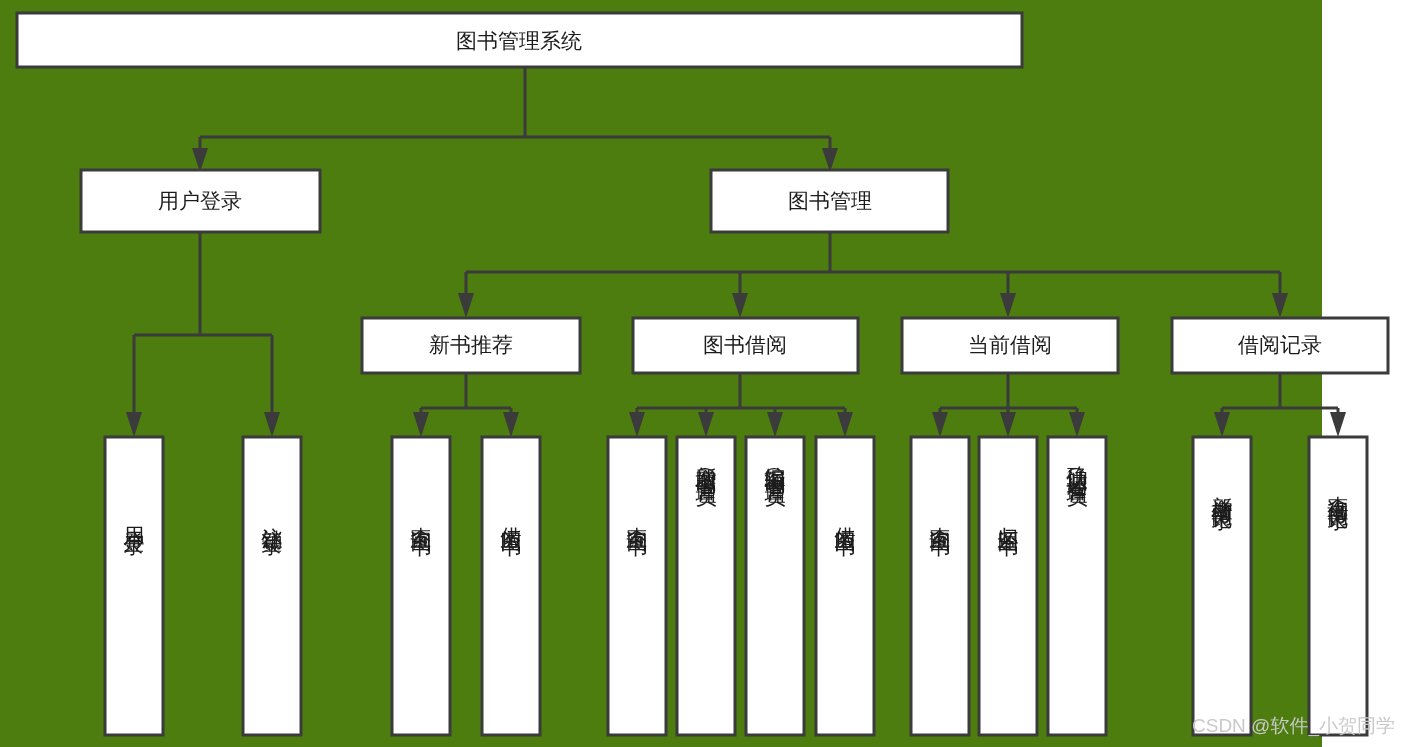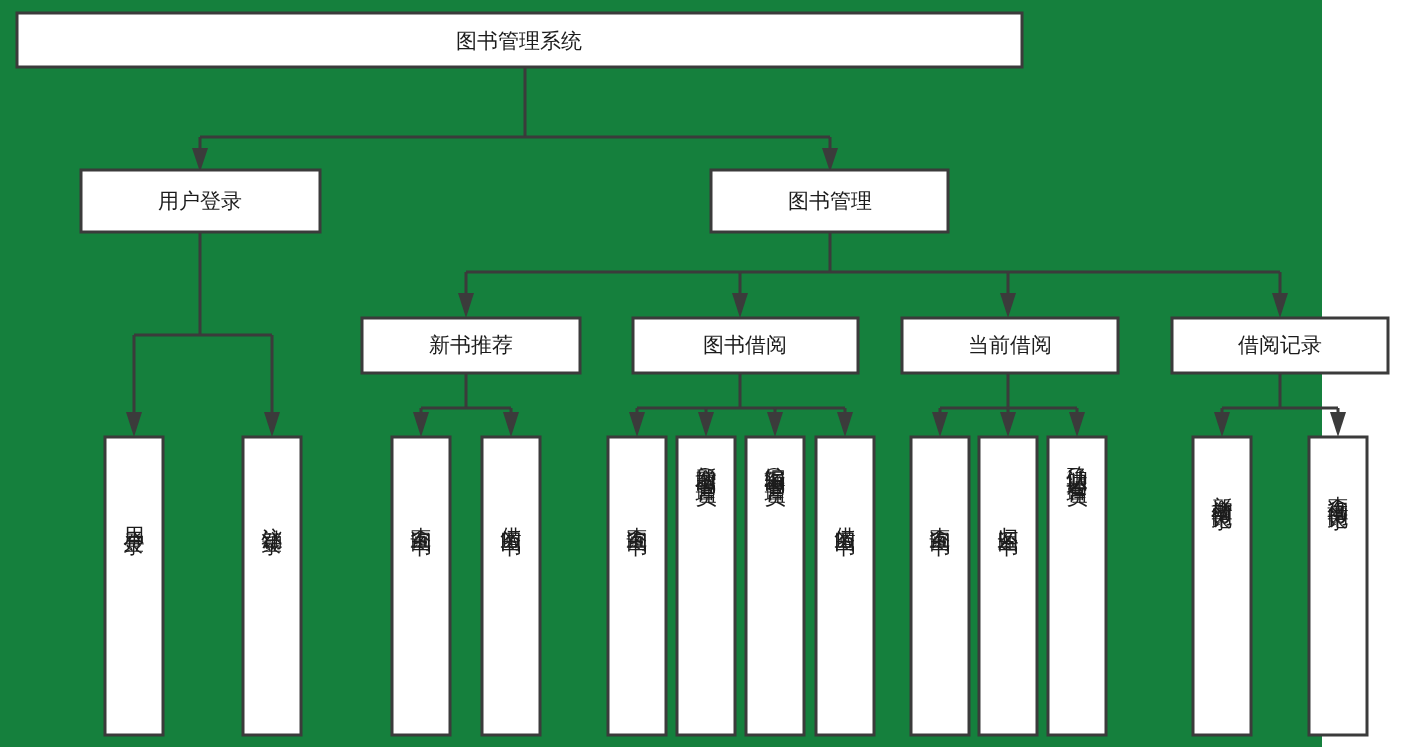--- a/index.html
+++ b/index.html
@@ -1,18 +1,18 @@
 <!DOCTYPE html>
 <html><head>
 <meta charset="utf-8">
 <style>
   html,body{margin:0;padding:0;background:#ffffff;}
   body{width:1405px;height:747px;overflow:hidden;
        font-family:"Liberation Sans","DejaVu Sans",sans-serif;}
-  #diagram-root{position:relative;width:1322px;height:747px;background:#15803d;}
+  #diagram-root{position:relative;width:1322px;height:747px;background:#4d7c0f;}
   svg.flow{position:absolute;left:0;top:0;width:1405px;height:747px;display:block;}
   .node-rect{fill:#ffffff;stroke:#3b3b3b;stroke-width:3;}
   .node-rect.thin{stroke-width:3;}
   .edge{stroke:#3b3b3b;stroke-width:3;fill:none;stroke-linecap:butt;}
   .arrow-head{fill:#3b3b3b;stroke:none;}
   .node-label{fill:#1c1c1c;font-family:"Liberation Sans","DejaVu Sans",sans-serif;
               font-size:21px;text-anchor:middle;dominant-baseline:middle;}
   .vlabel{position:absolute;writing-mode:vertical-rl;text-orientation:upright;
           font-family:"Liberation Sans","DejaVu Sans",sans-serif;
           font-size:21px;color:#1c1c1c;line-height:1;letter-spacing:3px;
@@ -172,13 +172,14 @@
   <div class="vlabel" style="left:765px;top:449px;">编辑图书（管理员）</div>
   <div class="vlabel" style="left:835px;top:510px;">借阅图书</div>
 
   <div class="vlabel" style="left:930px;top:510px;">查询图书</div>
   <div class="vlabel" style="left:998px;top:510px;">归还图书</div>
   <div class="vlabel" style="left:1067px;top:449px;">确认归还（管理员）</div>
 
   <div class="vlabel" style="left:1212px;top:479px;">新增借阅记录</div>
   <div class="vlabel" style="left:1328px;top:479px;">查询借阅记录</div>
 
+  <div class="watermark" style="left:1192px;top:713px;">CSDN @软件_小贺同学</div>
 </div>
 
 </body></html>

